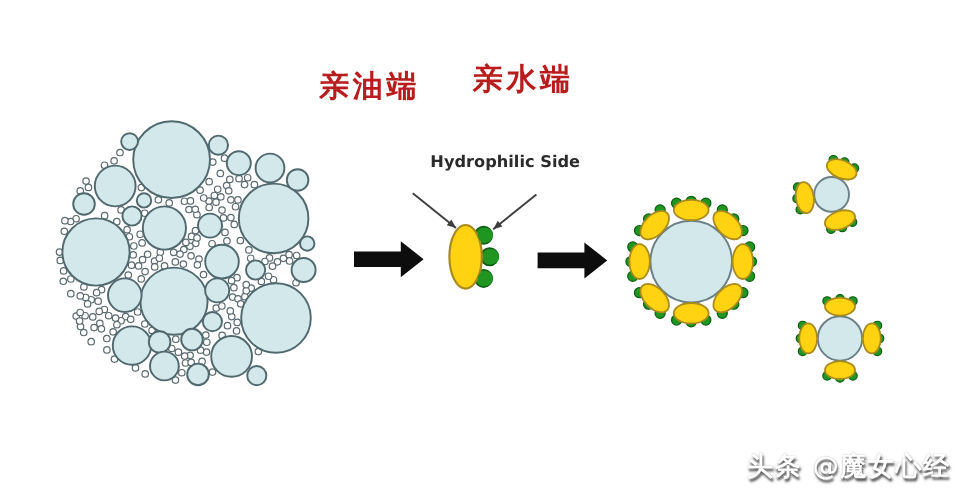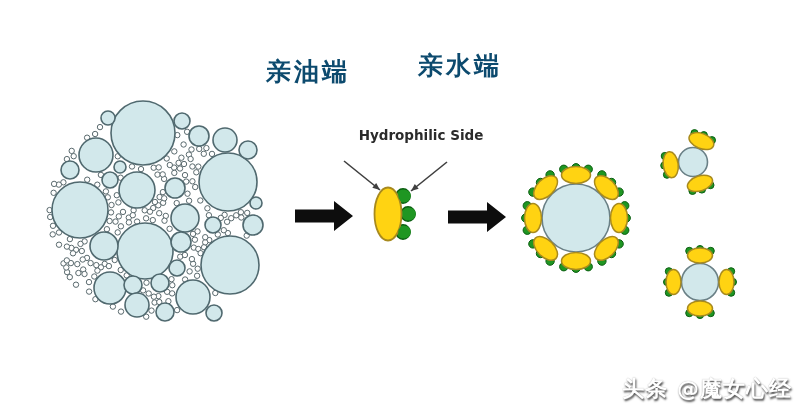--- a/index.html
+++ b/index.html
@@ -1,21 +1,21 @@
 <!DOCTYPE html>
 <html><head>
 <meta charset="utf-8">
 <style>
   html,body{margin:0;padding:0;background:#fff;}
   .stage{position:relative;width:800px;height:410px;background:#ffffff;overflow:hidden;
          font-family:"DejaVu Sans","Liberation Sans",sans-serif;}
   #diagram-svg{position:absolute;left:0;top:0;}
-  .cn-label{position:absolute;color:#0c4a6e;font-size:25px;font-weight:700;letter-spacing:3px;white-space:nowrap;}
+  .cn-label{position:absolute;color:#b91c1c;font-size:25px;font-weight:700;letter-spacing:3px;white-space:nowrap;}
   #cn-oil{left:266px;top:55px;}
-  #cn-water{left:418px;top:49px;}
+  #cn-water{left:394px;top:49px;}
   .en-label{position:absolute;color:#2b2b2b;font-size:13.5px;font-weight:700;
             text-align:center;line-height:16px;white-space:nowrap;}
   #en-hydrophobic{left:341px;top:127px;transform:translateX(-50%);}
   #en-hydrophilic{left:421px;top:127px;transform:translateX(-50%);}
   .en-line{display:block;}
   .watermark{position:absolute;right:8px;bottom:6px;font-size:22px;font-weight:700;color:#ffffff;
              letter-spacing:1px;white-space:nowrap;
              text-shadow:1px 2px 2px rgba(75,75,75,0.95),0 0 1px rgba(120,120,120,0.6);}
 </style>
 </head>

